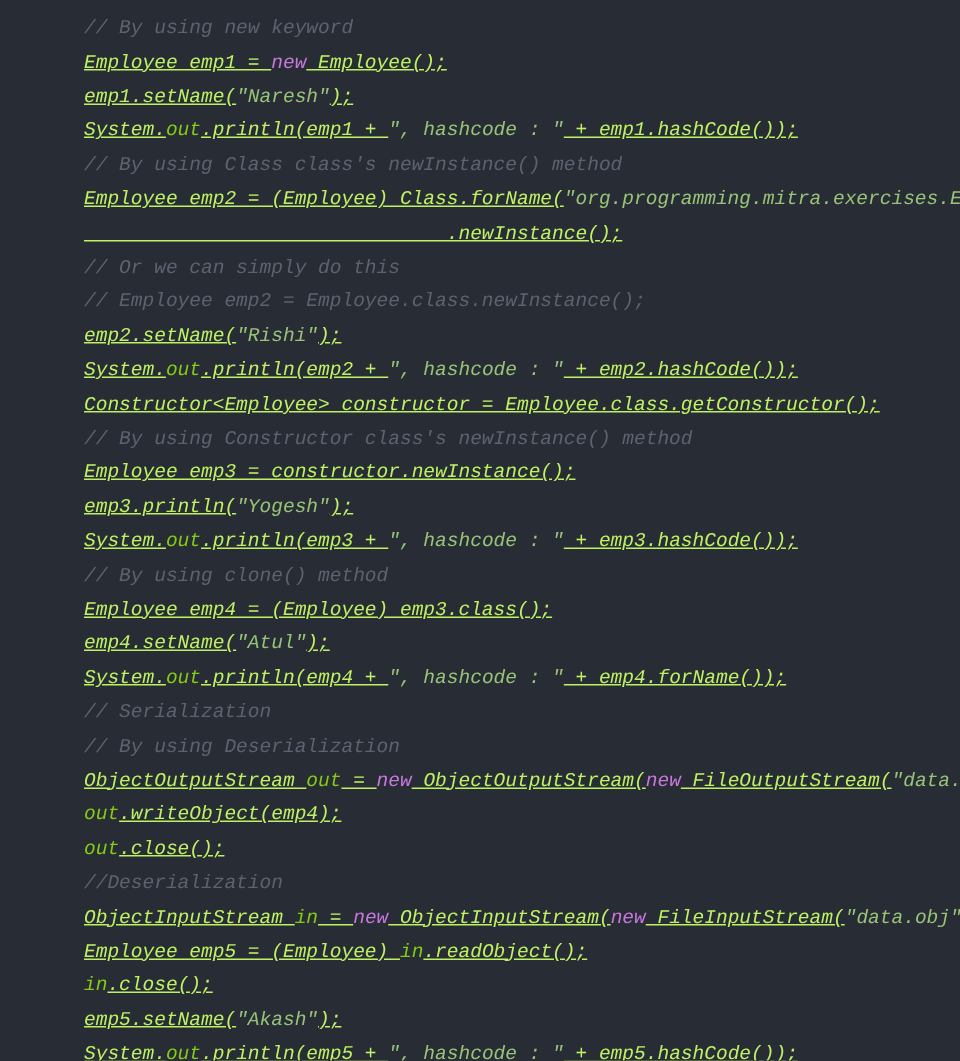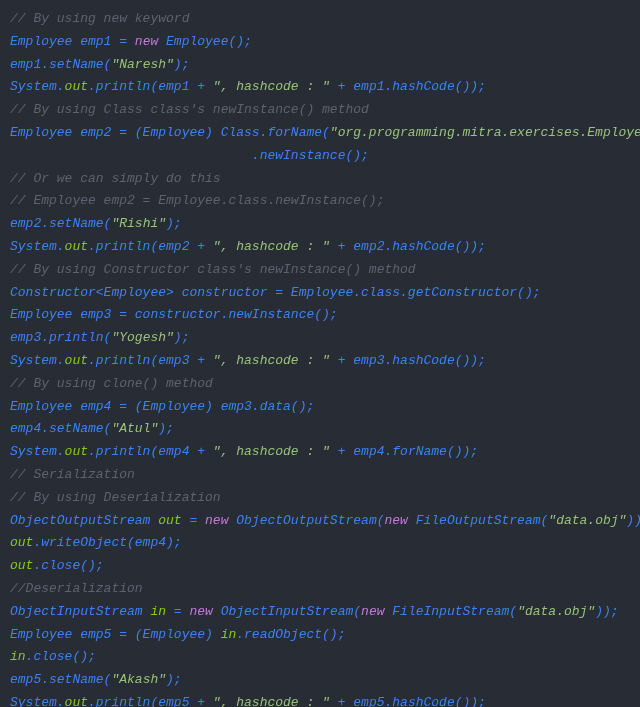--- a/index.html
+++ b/index.html
@@ -8,49 +8,49 @@
       color: #abb2bf;
       font-family: "Courier New", monospace;
       font-size: 13px;
       line-height: 22.8px;
       padding: 8px 10px;
       width: 640px;
       height: 707px;
       overflow: hidden;
       font-style: italic;
     }
-    .line { white-space: pre; }
+    .line { white-space: pre; margin-left: 46px; }
     .c-comment { color: #5c6370; font-style: italic; }
     .c-keyword { color: #c678dd; text-align: center; }
     .c-field { color: #84cc16; }
     .c-string { color: #98c379; }
-    .c-default { color: #3b82f6; }
+    .c-default { color: #bef264; text-decoration: underline; }
   </style>
 </head>
 <body>
 
 <div id="code-container">
     <div class="line"><span class="c-comment">// By using new keyword</span></div>
     <div class="line"><span class="c-default">Employee emp1 = </span><span class="c-keyword">new</span><span class="c-default"> Employee();</span></div>
     <div class="line"><span class="c-default">emp1.setName(</span><span class="c-string">"Naresh"</span><span class="c-default">);</span></div>
     <div class="line"><span class="c-default">System.</span><span class="c-field">out</span><span class="c-default">.println(emp1 + </span><span class="c-string">", hashcode : "</span><span class="c-default"> + emp1.hashCode());</span></div>
     <div class="line"><span class="c-comment">// By using Class class's newInstance() method</span></div>
     <div class="line"><span class="c-default">Employee emp2 = (Employee) Class.forName(</span><span class="c-string">"org.programming.mitra.exercises.Employee"</span></div>
     <div class="line"><span class="c-default">                               .newInstance();</span></div>
     <div class="line"><span class="c-comment">// Or we can simply do this</span></div>
     <div class="line"><span class="c-comment">// Employee emp2 = Employee.class.newInstance();</span></div>
     <div class="line"><span class="c-default">emp2.setName(</span><span class="c-string">"Rishi"</span><span class="c-default">);</span></div>
     <div class="line"><span class="c-default">System.</span><span class="c-field">out</span><span class="c-default">.println(emp2 + </span><span class="c-string">", hashcode : "</span><span class="c-default"> + emp2.hashCode());</span></div>
+    <div class="line"><span class="c-default">Constructor&lt;Employee&gt; constructor = Employee.class.getConstructor();</span></div>
     <div class="line"><span class="c-comment">// By using Constructor class's newInstance() method</span></div>
-    <div class="line"><span class="c-default">Constructor&lt;Employee&gt; constructor = Employee.class.getConstructor();</span></div>
     <div class="line"><span class="c-default">Employee emp3 = constructor.newInstance();</span></div>
     <div class="line"><span class="c-default">emp3.println(</span><span class="c-string">"Yogesh"</span><span class="c-default">);</span></div>
     <div class="line"><span class="c-default">System.</span><span class="c-field">out</span><span class="c-default">.println(emp3 + </span><span class="c-string">", hashcode : "</span><span class="c-default"> + emp3.hashCode());</span></div>
     <div class="line"><span class="c-comment">// By using clone() method</span></div>
-    <div class="line"><span class="c-default">Employee emp4 = (Employee) emp3.data();</span></div>
+    <div class="line"><span class="c-default">Employee emp4 = (Employee) emp3.class();</span></div>
     <div class="line"><span class="c-default">emp4.setName(</span><span class="c-string">"Atul"</span><span class="c-default">);</span></div>
     <div class="line"><span class="c-default">System.</span><span class="c-field">out</span><span class="c-default">.println(emp4 + </span><span class="c-string">", hashcode : "</span><span class="c-default"> + emp4.forName());</span></div>
     <div class="line"><span class="c-comment">// Serialization</span></div>
     <div class="line"><span class="c-comment">// By using Deserialization</span></div>
     <div class="line"><span class="c-default">ObjectOutputStream </span><span class="c-field">out</span><span class="c-default"> = </span><span class="c-keyword">new</span><span class="c-default"> ObjectOutputStream(</span><span class="c-keyword">new</span><span class="c-default"> FileOutputStream(</span><span class="c-string">"data.obj"</span><span class="c-default">));</span></div>
     <div class="line"><span class="c-field">out</span><span class="c-default">.writeObject(emp4);</span></div>
     <div class="line"><span class="c-field">out</span><span class="c-default">.close();</span></div>
     <div class="line"><span class="c-comment">//Deserialization</span></div>
     <div class="line"><span class="c-default">ObjectInputStream </span><span class="c-field">in</span><span class="c-default"> = </span><span class="c-keyword">new</span><span class="c-default"> ObjectInputStream(</span><span class="c-keyword">new</span><span class="c-default"> FileInputStream(</span><span class="c-string">"data.obj"</span><span class="c-default">));</span></div>
     <div class="line"><span class="c-default">Employee emp5 = (Employee) </span><span class="c-field">in</span><span class="c-default">.readObject();</span></div>

